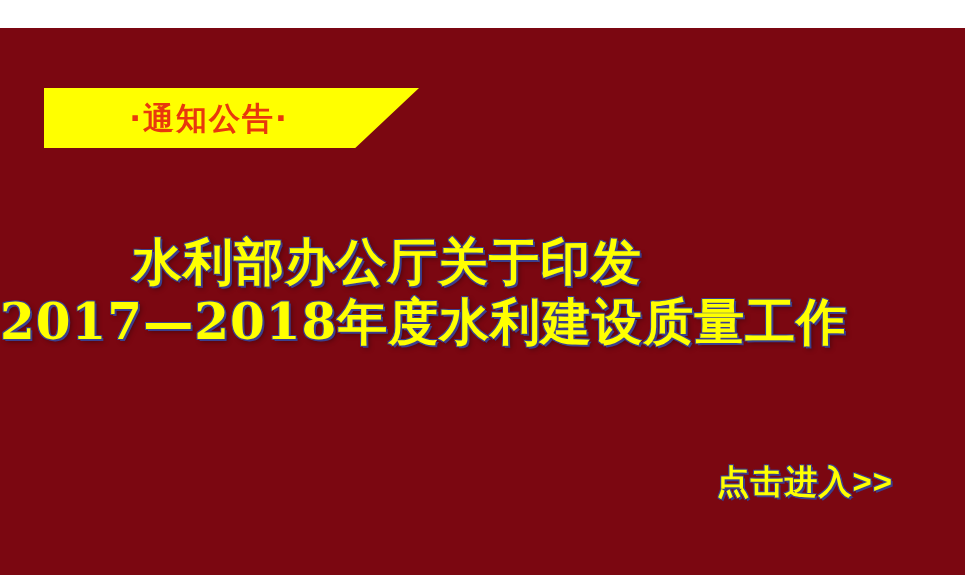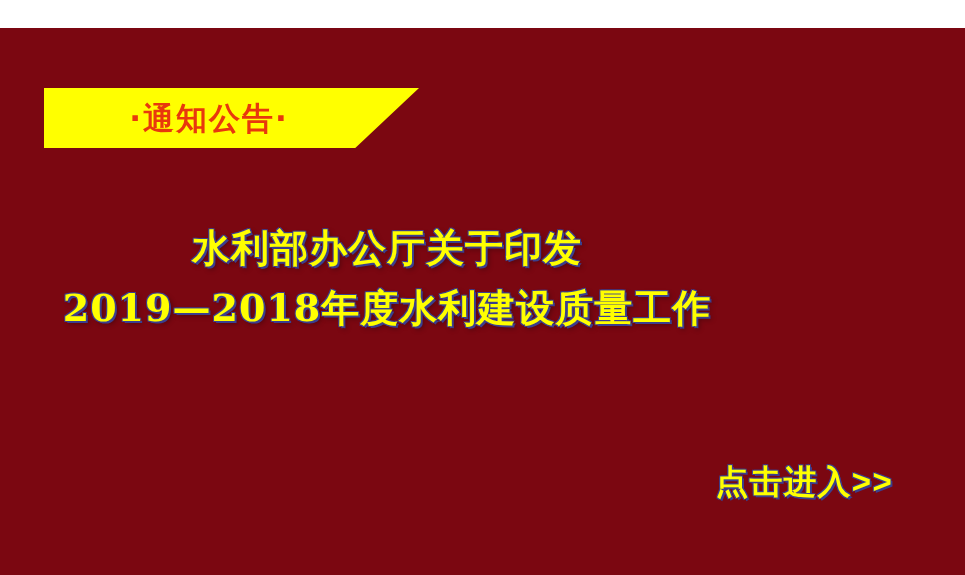--- a/index.html
+++ b/index.html
@@ -52,25 +52,25 @@
     font-weight: bold;
     letter-spacing: 2px;
     font-family: "DejaVu Sans", "Liberation Sans", sans-serif;
     white-space: nowrap;
   }
 
   
   #headline {
     position: absolute;
     left: 0;
-    top: 190px;
+    top: 204px;
     width: 774px;
     text-align: center;
     color: #FFFF00;
-    font-size: 38px;
+    font-size: 50px;
     line-height: 60px;
     font-weight: bold;
     letter-spacing: 1px;
     font-family: "DejaVu Serif", "Liberation Serif", serif;
     text-shadow:
       2px 2px 0 #3a3f8f,
       -1px -1px 0 #3a3f8f,
       1px -1px 0 #3a3f8f,
       -1px 1px 0 #3a3f8f,
       3px 3px 5px rgba(0,0,0,0.35);
@@ -82,21 +82,21 @@
 
   
   #enter-link {
     position: absolute;
     right: 72px;
     top: 432px;
     color: #FFFF00;
     font-size: 33px;
     font-weight: bold;
     letter-spacing: 1px;
-    font-family: Liberation Mono, monospace;
+    font-family: Liberation Sans, sans-serif;
     text-shadow:
       2px 2px 0 #3a3f8f,
       -1px -1px 0 #3a3f8f,
       1px -1px 0 #3a3f8f,
       -1px 1px 0 #3a3f8f;
     cursor: pointer;
     white-space: nowrap;
   }
 </style>
 </head>
@@ -104,18 +104,18 @@
 
 <div id="banner">
 
   <div id="notice-tag">
     <div class="shape"></div>
     <div class="label">·通知公告·</div>
   </div>
 
   <div id="headline">
     <span class="line">水利部办公厅关于印发</span>
-    <span class="line">2019—2018年度水利建设质量工作</span>
+    <span class="line">2017—2018年度水利建设质量工作</span>
   </div>
 
   <div id="enter-link">点击进入&gt;&gt;</div>
 
 </div>
 
 </body></html>

